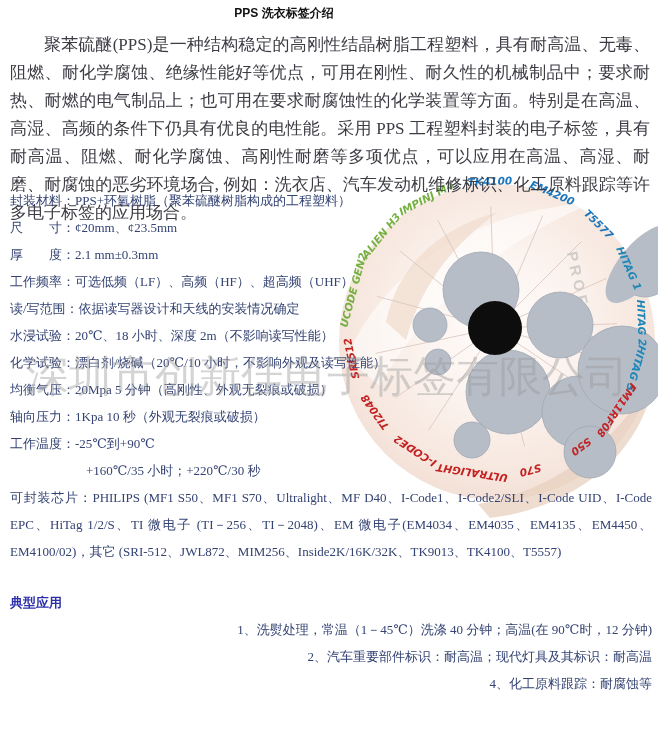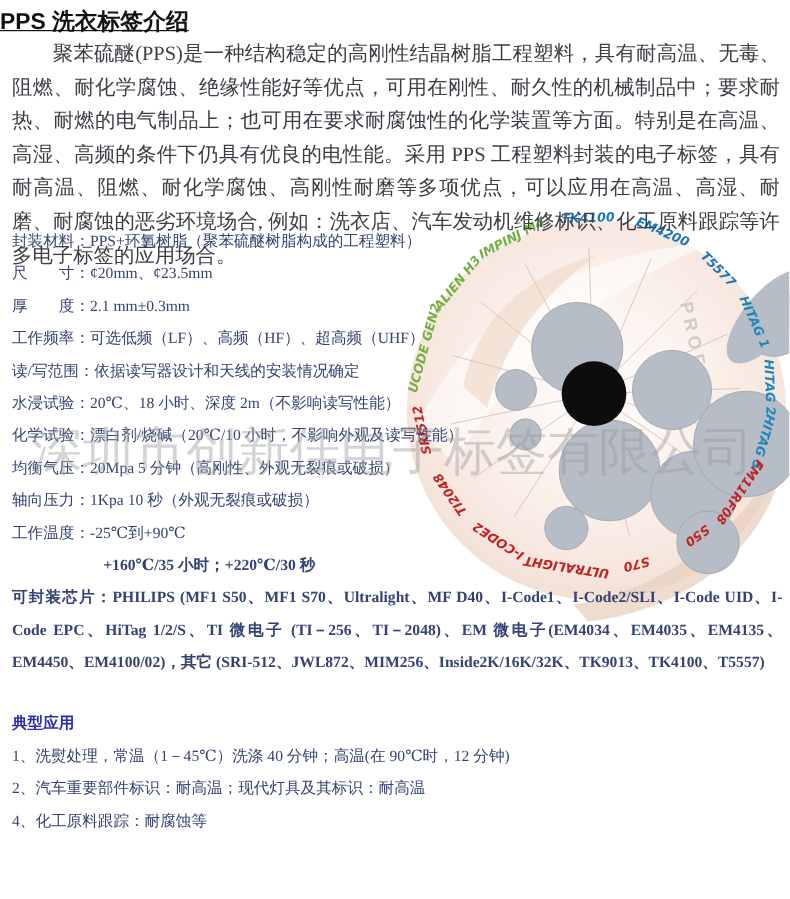--- a/index.html
+++ b/index.html
@@ -5,46 +5,46 @@
   html,body{margin:0;padding:0;background:#ffffff;}
   .page{
     position:relative;
     width:658px;height:749px;
     background:#ffffff;
     overflow:hidden;
     font-family:"Liberation Serif","DejaVu Serif",serif;
   }
   .title{
     position:absolute;top:5px;left:0;width:568px;
+    text-align:center;
     font-family:"Liberation Sans","DejaVu Sans",sans-serif;
-    font-weight:bold;font-size:19px;color:#111111;
+    font-weight:bold;font-size:12px;color:#111111;
     z-index:3;
-    text-decoration:underline;
   }
   .intro{
     position:absolute;top:31px;left:10px;width:640px;
     font-size:17px;line-height:28px;color:#3c3c44;
     text-align:justify;text-indent:2em;
     z-index:3;
   }
   .content{
     position:absolute;top:187px;left:10px;width:642px;
     font-size:13px;line-height:27px;color:#344373;
     z-index:3;
   }
   .spec-line{white-space:nowrap;}
-  .spec-line.indent{padding-left:76px;font-weight:bold;}
-  .spec-line.wide{white-space:normal;text-align:justify;font-weight:bold;}
+  .spec-line.indent{padding-left:76px;}
+  .spec-line.wide{white-space:normal;text-align:justify;}
   .apps-heading{
     font-weight:bold;color:#2d2faa;
     font-family:"Liberation Sans","DejaVu Sans",sans-serif;
     font-size:13px;
     margin-top:24px;
   }
-  .app-item{white-space:nowrap;}
+  .app-item{white-space:nowrap;text-align:right;}
   .figure{
     position:absolute;left:328px;top:172px;width:330px;height:372px;
     z-index:1;
   }
   .watermark{
     position:absolute;left:26px;top:348px;width:640px;
     font-size:43px;letter-spacing:0px;white-space:nowrap;
     color:#9a9a9a;opacity:0.42;
     font-family:"Liberation Serif","DejaVu Serif",serif;
     z-index:5;pointer-events:none;

